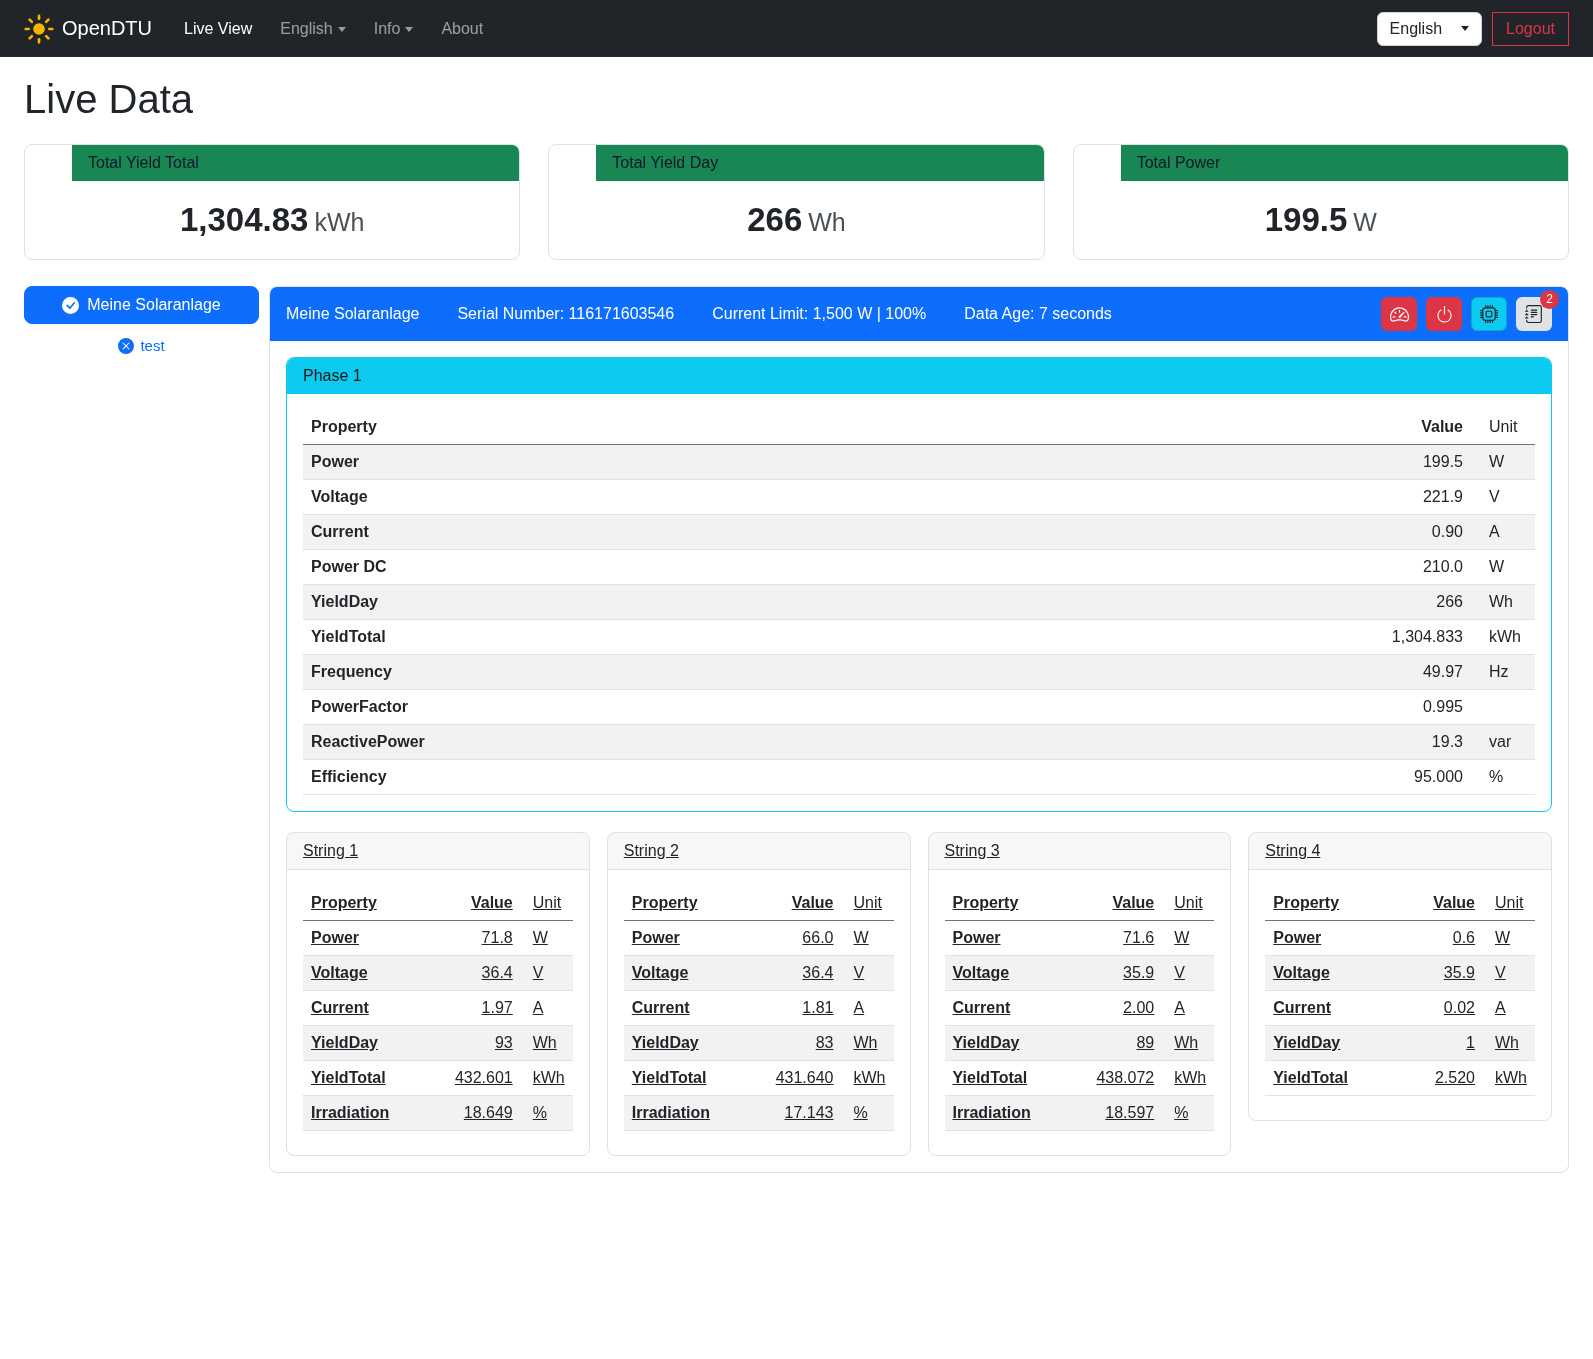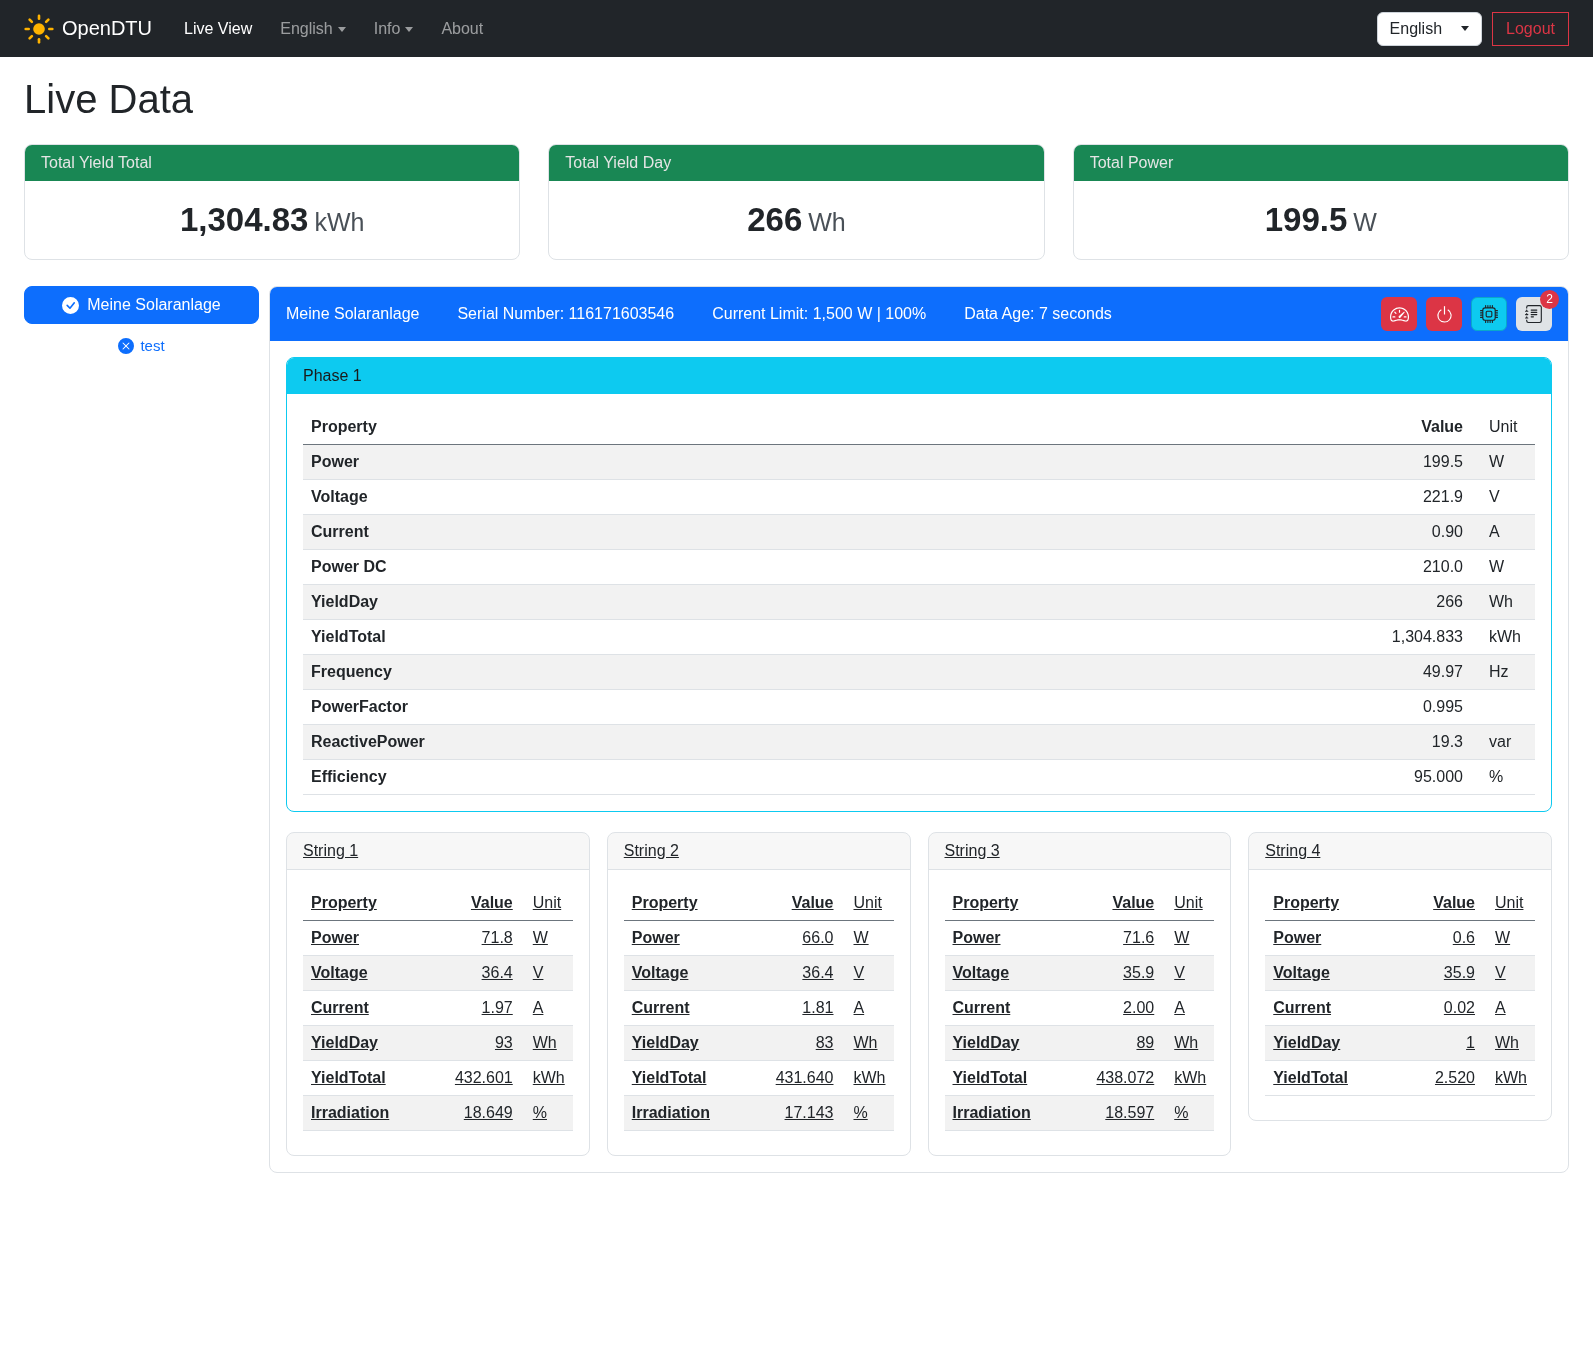--- a/index.html
+++ b/index.html
@@ -19,21 +19,21 @@
     padding:7px 12px; display:flex; align-items:center; gap:14px; cursor:pointer; }
   .logout-btn { background:transparent; border:1px solid #dc3545; color:#dc3545; border-radius:0;
     padding:7px 13px; font-size:16px; font-family:inherit; cursor:pointer; }
 
   
   .container { padding:8px 24px 24px 24px; }
   h1.page-title { font-size:40px; font-weight:400; margin:12px 0 22px 0; }
 
   .summary-row { display:flex; gap:28px; }
   .summary-card { flex:1; border:1px solid #dee2e6; border-radius:8px; background:#fff; overflow:hidden; }
-  .summary-card .hd { background:#198754; color:#e5e5e5; padding:9px 16px; }
+  .summary-card .hd { background:#198754; color:#0f172a; padding:9px 16px;margin-left:47px; }
   .summary-card .bd { padding:20px 16px; text-align:center; }
   .summary-card .big { font-size:33px; font-weight:700; color:#212529; }
   .summary-card .unit { font-size:25px; color:#495057; margin-left:6px; }
 
   .content-row { display:flex; gap:10px; margin-top:26px; align-items:flex-start; }
 
   
   .sidebar { width:235px; flex:none; }
   .inverter-btn { width:100%; background:#0d6efd; border:1px solid #0d6efd; color:#fff; border-radius:8px;
     padding:9px 12px; font-size:16px; font-family:inherit; display:flex; align-items:center; justify-content:center;

